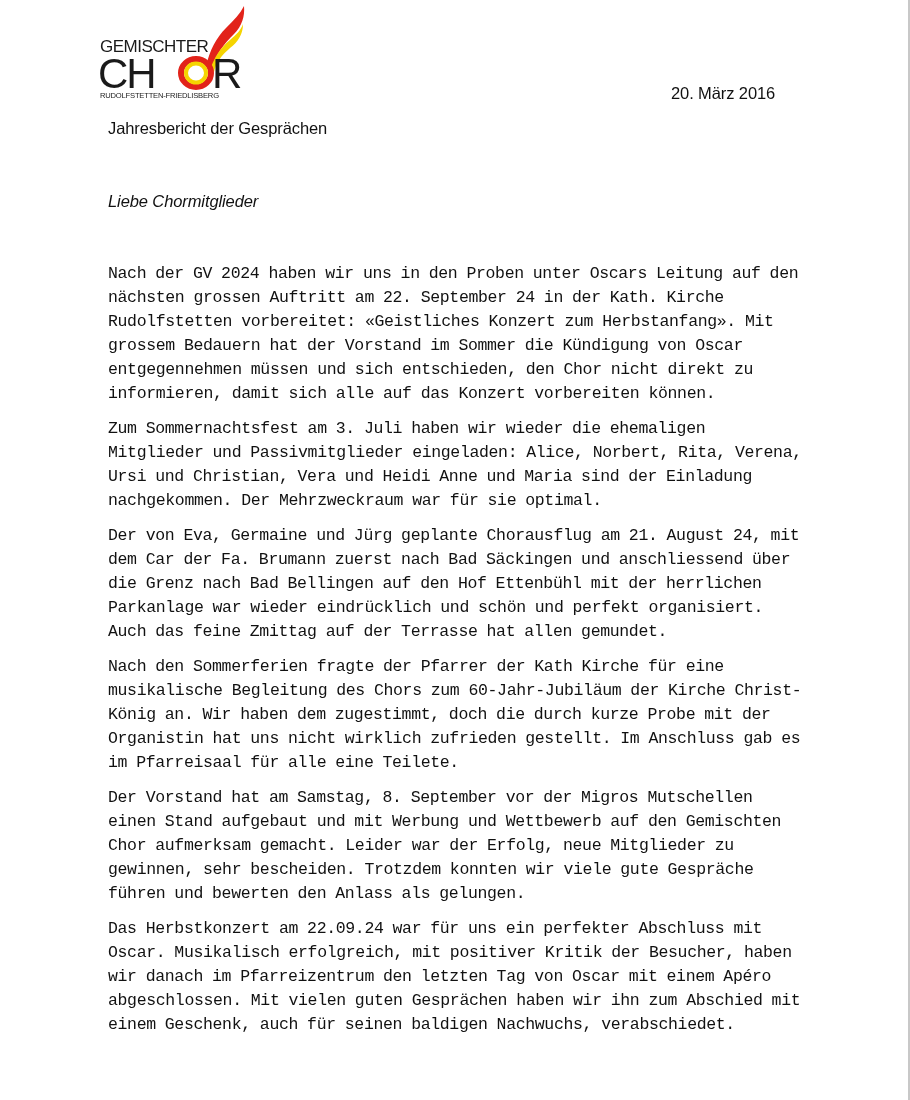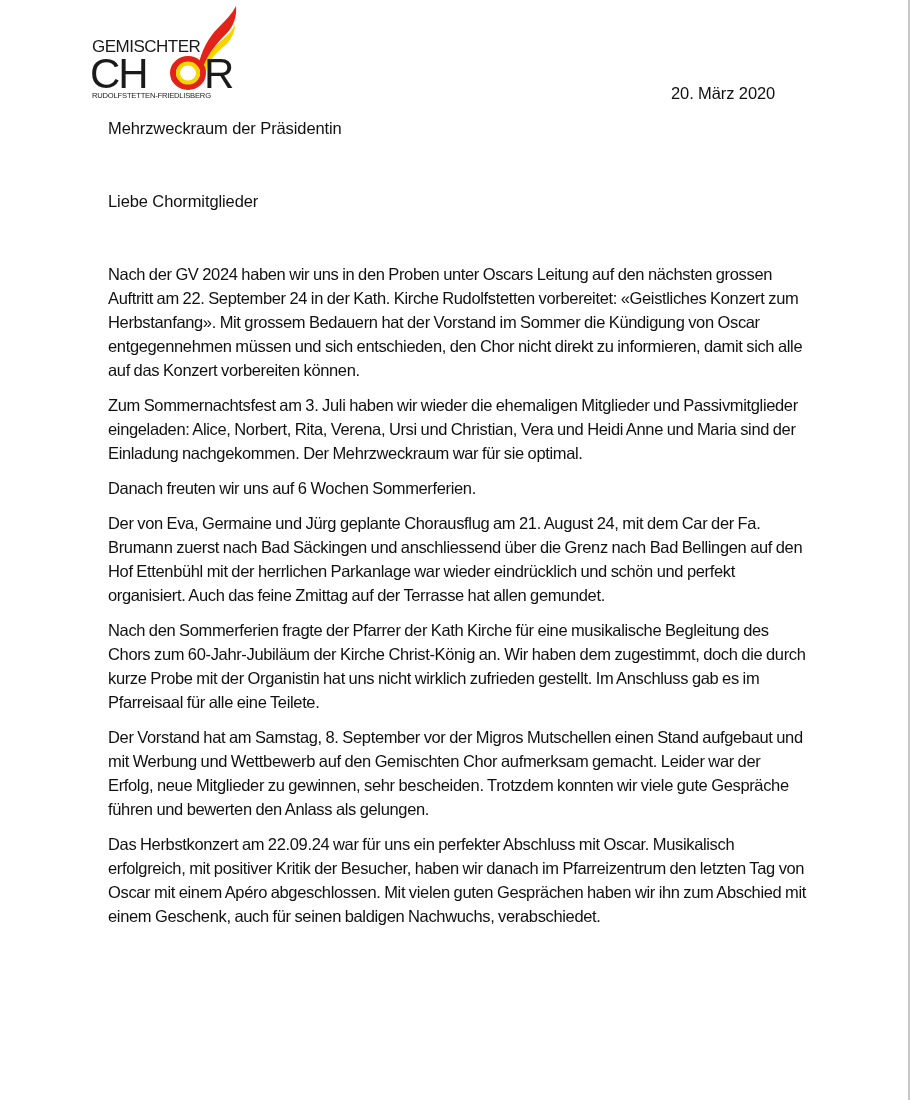--- a/index.html
+++ b/index.html
@@ -7,41 +7,42 @@
       width: 910px; height: 1100px; overflow: hidden;
       background: #ffffff; position: relative;
       font-family: "Liberation Sans", "DejaVu Sans", sans-serif;
       color: #111111;
     }
     .page-edge {
       position: absolute; top: 0; right: 0; width: 2px; height: 1100px;
       background: #c8c8c8;
     }
     .logo {
-      position: absolute; left: 90px; top: 6px; width: 150px; height: 94px;
+      position: absolute; left: 98px; top: 6px; width: 150px; height: 94px;
     }
     .date {
       position: absolute; left: 671px; top: 84px;
       font-size: 16.5px; letter-spacing: -0.1px;
     }
     .subject {
       position: absolute; left: 108px; top: 119px;
       font-size: 16.5px; letter-spacing: -0.1px;
     }
     .salutation {
       position: absolute; left: 108px; top: 192px;
-      font-size: 16.5px; letter-spacing: -0.1px;
+      font-size: 16.5px; letter-spacing: -0.1px; font-style: italic;
     }
     .body {
       position: absolute; left: 108px; top: 262px; width: 700px;
     }
     .para {
       margin: 0 0 11px 0;
       font-size: 16.5px; line-height: 24px; letter-spacing: -0.35px;
       word-spacing: -0.5px;
+      font-family: Liberation Mono, monospace;
     }
   </style>
 </head>
 <body>
 
 <div class="page-edge"></div>
 
 <div class="logo">
   <svg width="150" height="94" viewBox="0 0 150 94">
 
@@ -51,27 +52,26 @@
     <text x="2" y="46" font-family="Liberation Sans, sans-serif" font-size="17" fill="#1a1a1a" letter-spacing="-0.5">GEMISCHTER</text>
 
     <text x="0" y="82" font-family="Liberation Sans, sans-serif" font-size="42" fill="#1a1a1a" letter-spacing="-2">CH</text>
     <ellipse cx="98" cy="67" rx="15" ry="14" fill="none" stroke="#e2231a" stroke-width="6"></ellipse>
     <ellipse cx="98" cy="67" rx="10" ry="9.5" fill="none" stroke="#f5d400" stroke-width="4"></ellipse>
     <text x="114" y="82" font-family="Liberation Sans, sans-serif" font-size="42" fill="#1a1a1a">R</text>
     <text x="2" y="92" font-family="Liberation Sans, sans-serif" font-size="7.6" fill="#1a1a1a" letter-spacing="-0.2">RUDOLFSTETTEN-FRIEDLISBERG</text>
   </svg>
 </div>
 
-<div class="date">20. März 2020</div>
+<div class="date">20. März 2016</div>
 
-<div class="subject">Mehrzweckraum der Präsidentin</div>
+<div class="subject">Jahresbericht der Gesprächen</div>
 
 <div class="salutation">Liebe Chormitglieder</div>
 
 <div class="body">
   <p class="para">Nach der GV 2024 haben wir uns in den Proben unter Oscars Leitung auf den nächsten grossen Auftritt am 22. September 24 in der Kath. Kirche Rudolfstetten vorbereitet: «Geistliches Konzert zum Herbstanfang». Mit grossem Bedauern hat der Vorstand im Sommer die Kündigung von Oscar entgegennehmen müssen und sich entschieden, den Chor nicht direkt zu informieren, damit sich alle auf das Konzert vorbereiten können.</p>
   <p class="para">Zum Sommernachtsfest am 3. Juli haben wir wieder die ehemaligen Mitglieder und Passivmitglieder eingeladen: Alice, Norbert, Rita, Verena, Ursi und Christian, Vera und Heidi Anne und Maria sind der Einladung nachgekommen. Der Mehrzweckraum war für sie optimal.</p>
-  <p class="para">Danach freuten wir uns auf 6 Wochen Sommerferien.</p>
   <p class="para">Der von Eva, Germaine und Jürg geplante Chorausflug am 21. August 24, mit dem Car der Fa. Brumann zuerst nach Bad Säckingen und anschliessend über die Grenz nach Bad Bellingen auf den Hof Ettenbühl mit der herrlichen Parkanlage war wieder eindrücklich und schön und perfekt organisiert. Auch das feine Zmittag auf der Terrasse hat allen gemundet.</p>
   <p class="para">Nach den Sommerferien fragte der Pfarrer der Kath Kirche für eine musikalische Begleitung des Chors zum 60-Jahr-Jubiläum der Kirche Christ-König an. Wir haben dem zugestimmt, doch die durch kurze Probe mit der Organistin hat uns nicht wirklich zufrieden gestellt. Im Anschluss gab es im Pfarreisaal für alle eine Teilete.</p>
   <p class="para">Der Vorstand hat am Samstag, 8. September vor der Migros Mutschellen einen Stand aufgebaut und mit Werbung und Wettbewerb auf den Gemischten Chor aufmerksam gemacht. Leider war der Erfolg, neue Mitglieder zu gewinnen, sehr bescheiden. Trotzdem konnten wir viele gute Gespräche führen und bewerten den Anlass als gelungen.</p>
   <p class="para">Das Herbstkonzert am 22.09.24 war für uns ein perfekter Abschluss mit Oscar. Musikalisch erfolgreich, mit positiver Kritik der Besucher, haben wir danach im Pfarreizentrum den letzten Tag von Oscar mit einem Apéro abgeschlossen. Mit vielen guten Gesprächen haben wir ihn zum Abschied mit einem Geschenk, auch für seinen baldigen Nachwuchs, verabschiedet.</p>
 </div>
 
 </body></html>

